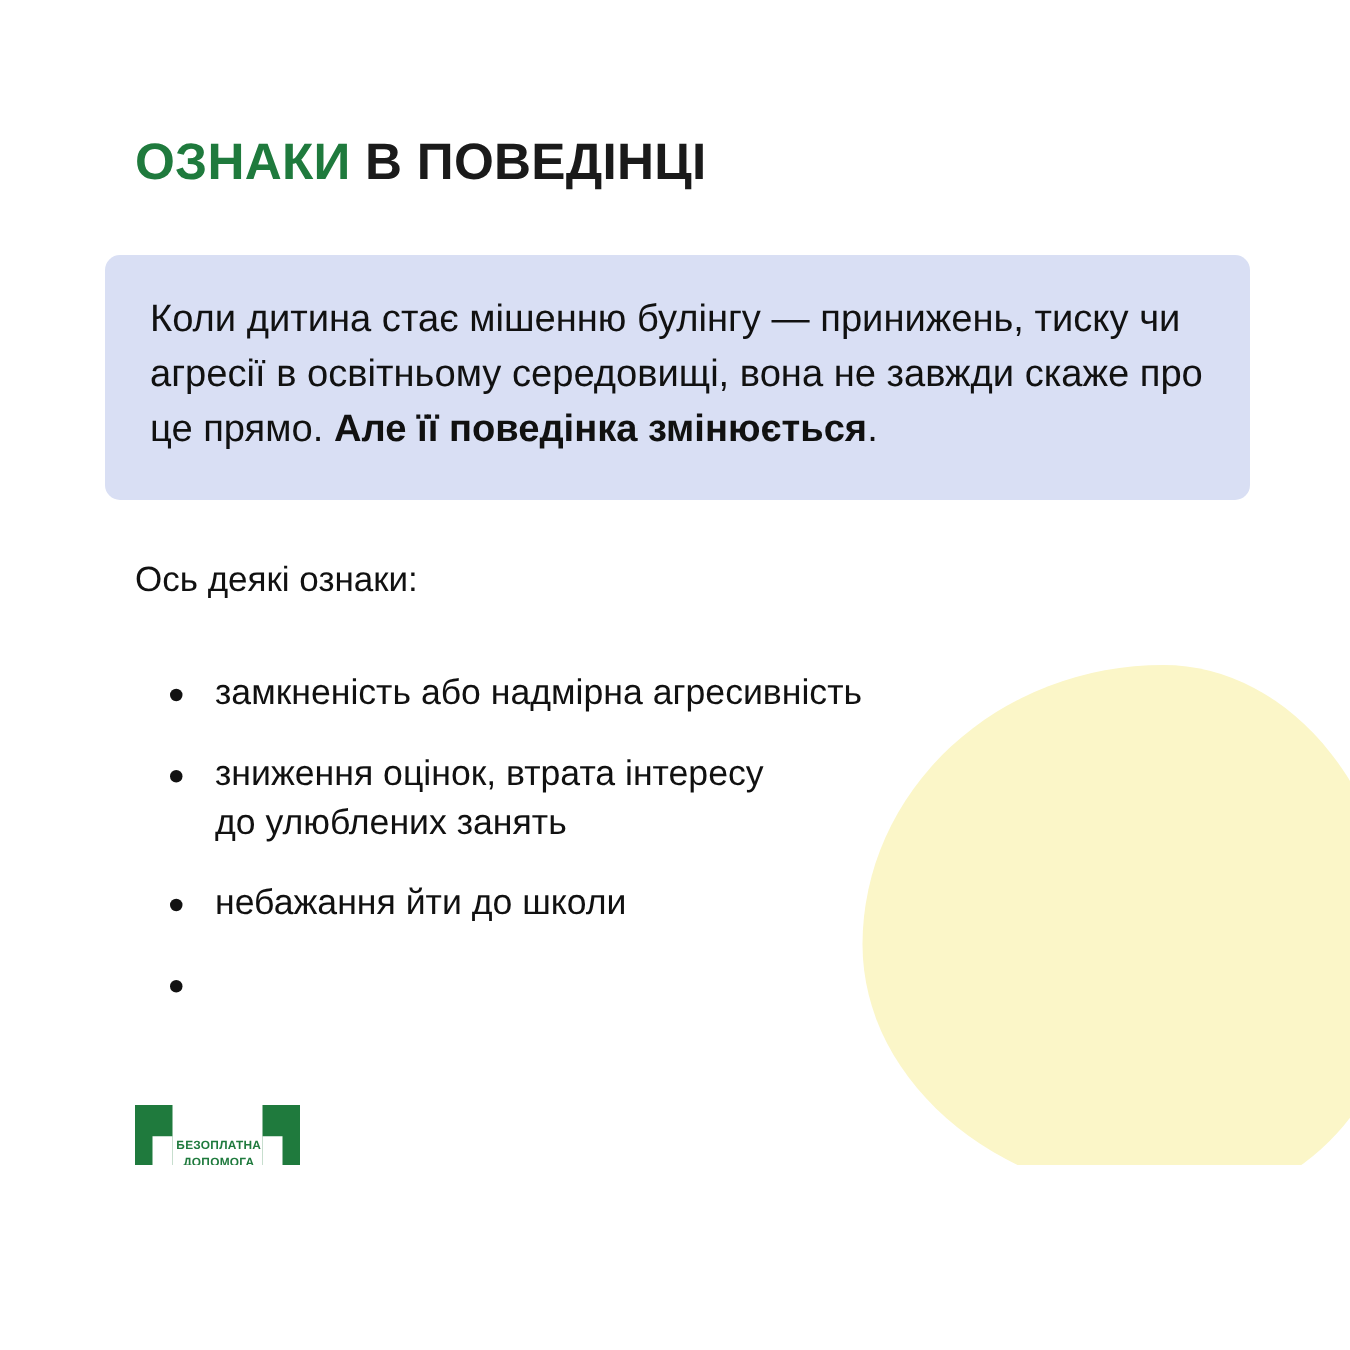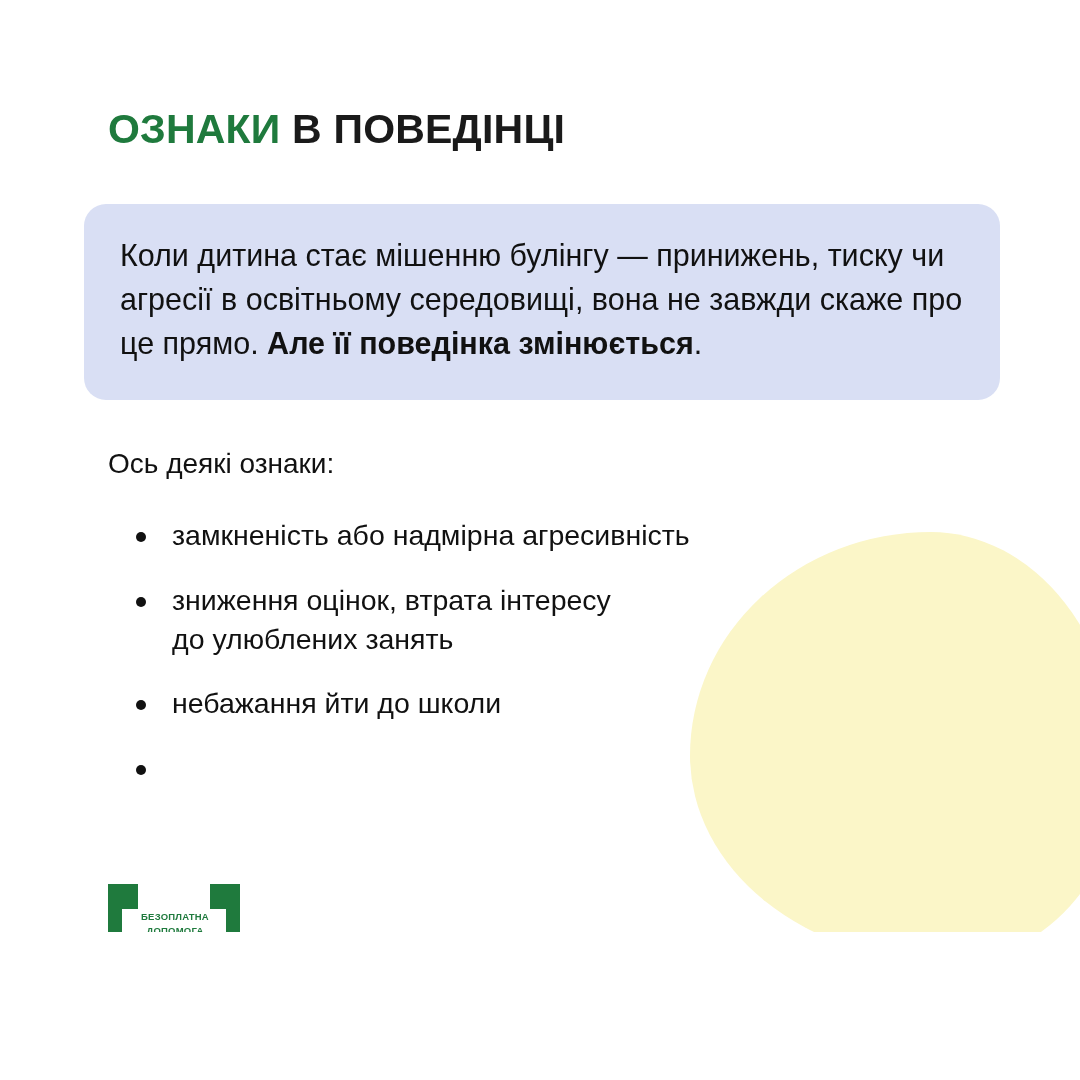--- a/index.html
+++ b/index.html
@@ -47,21 +47,21 @@
   }
   .title .green { color: #1f7a3d; }
 
   
   .intro-panel {
     position: absolute;
     left: 84px;
     top: 204px;
     width: 916px;
     background: #d9dff4;
-    border-radius: 22px;
+    border-radius: 12px;
     padding: 30px 36px 34px 36px;
   }
   .intro-text {
     font-size: 30.5px;
     line-height: 1.44;
     color: #111111;
   }
   .intro-text b { font-weight: bold; }
 
   
@@ -77,20 +77,21 @@
   .bullets {
     position: absolute;
     left: 130px;
     top: 516px;
     width: 780px;
   }
   .bullet {
     display: flex;
     align-items: flex-start;
     margin-bottom: 26px;
+    margin-top: 19px;
   }
   .bullet-dot {
     flex: 0 0 auto;
     width: 10px;
     height: 10px;
     border-radius: 50%;
     background: #111111;
     margin: 16px 26px 0 6px;
   }
   .bullet-text {

